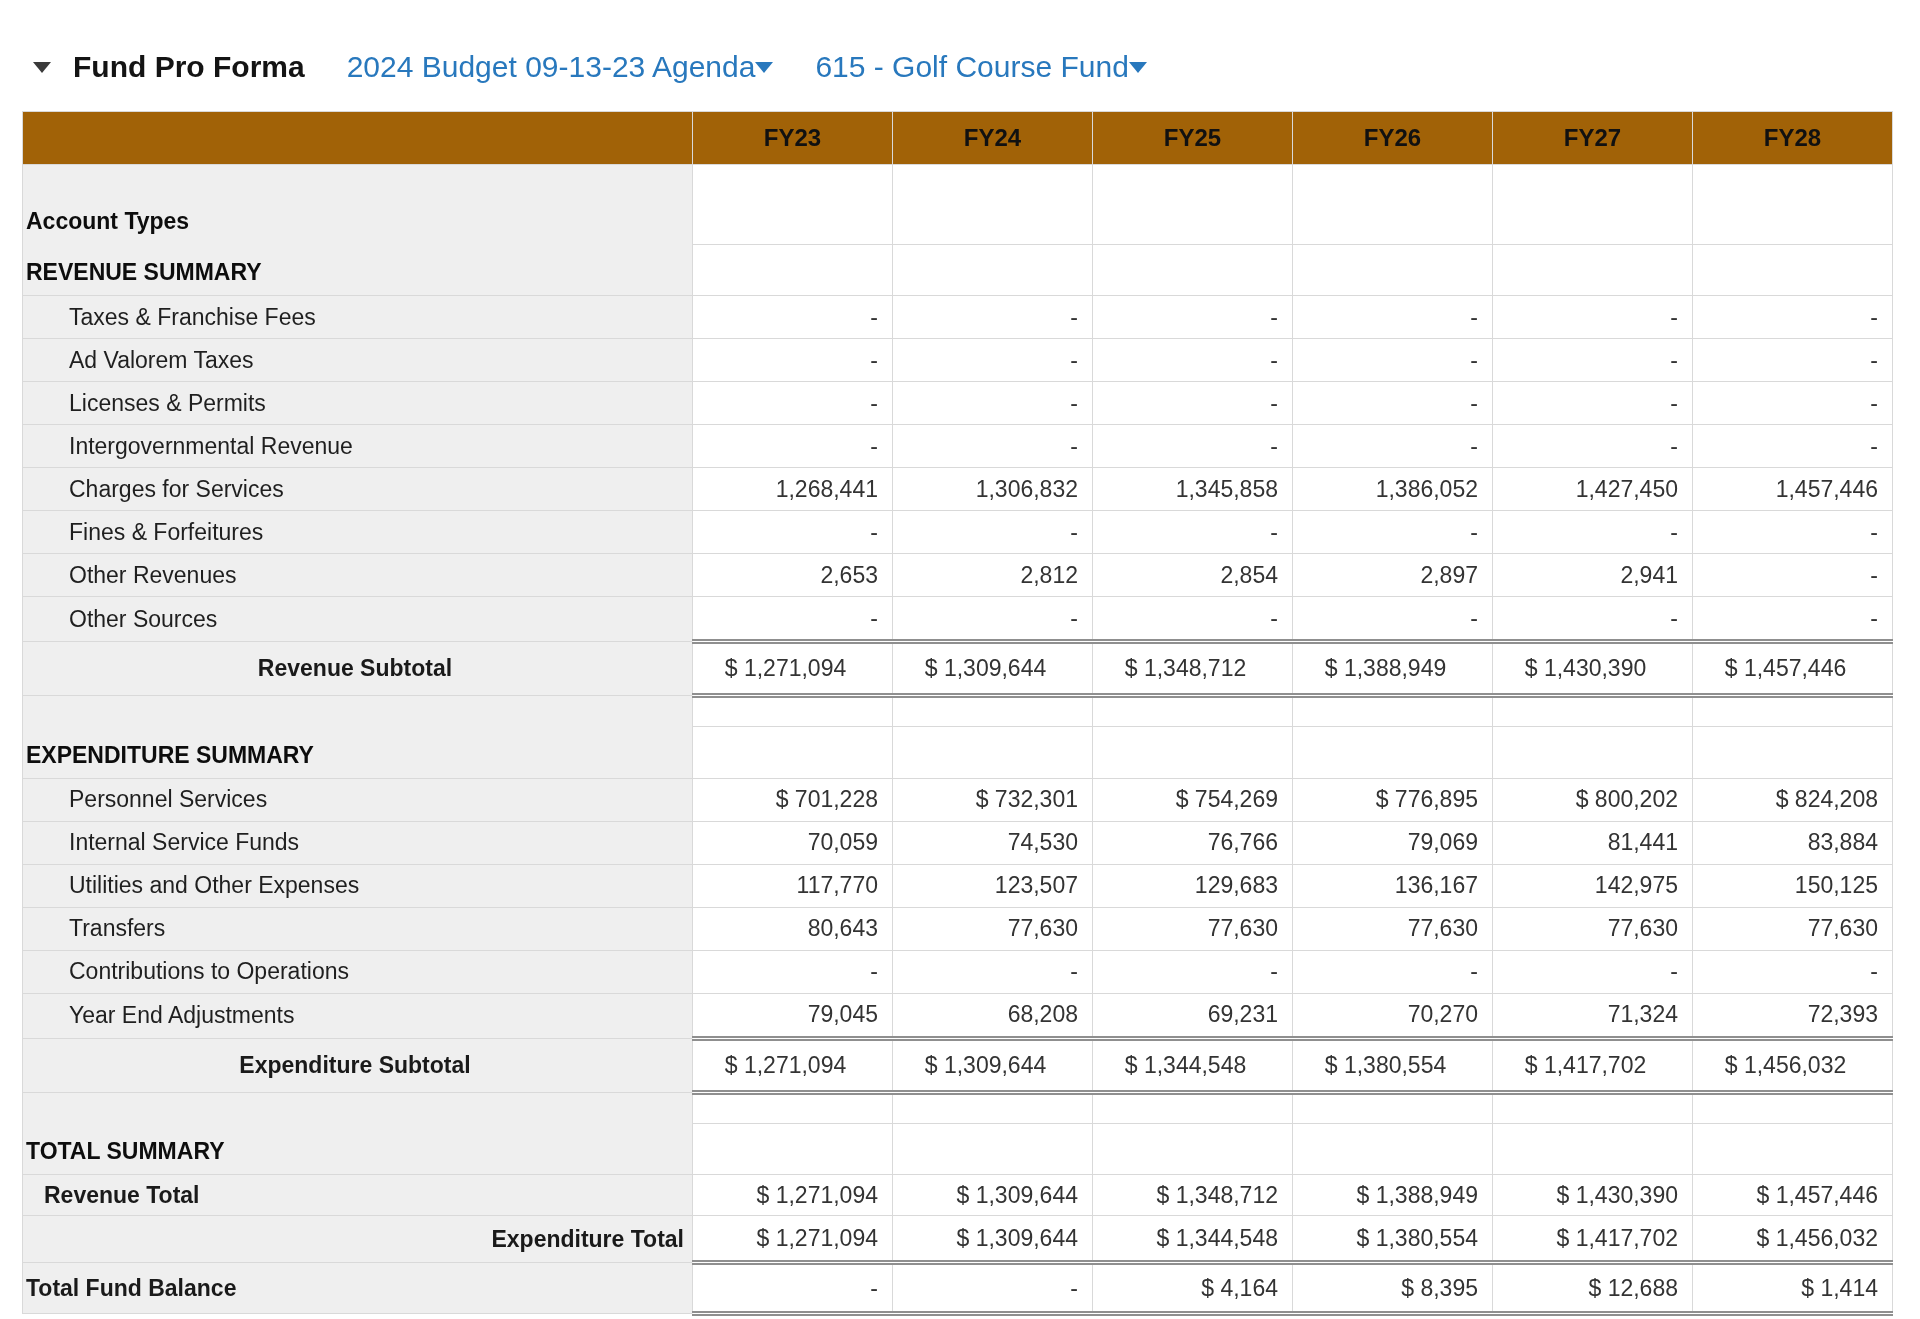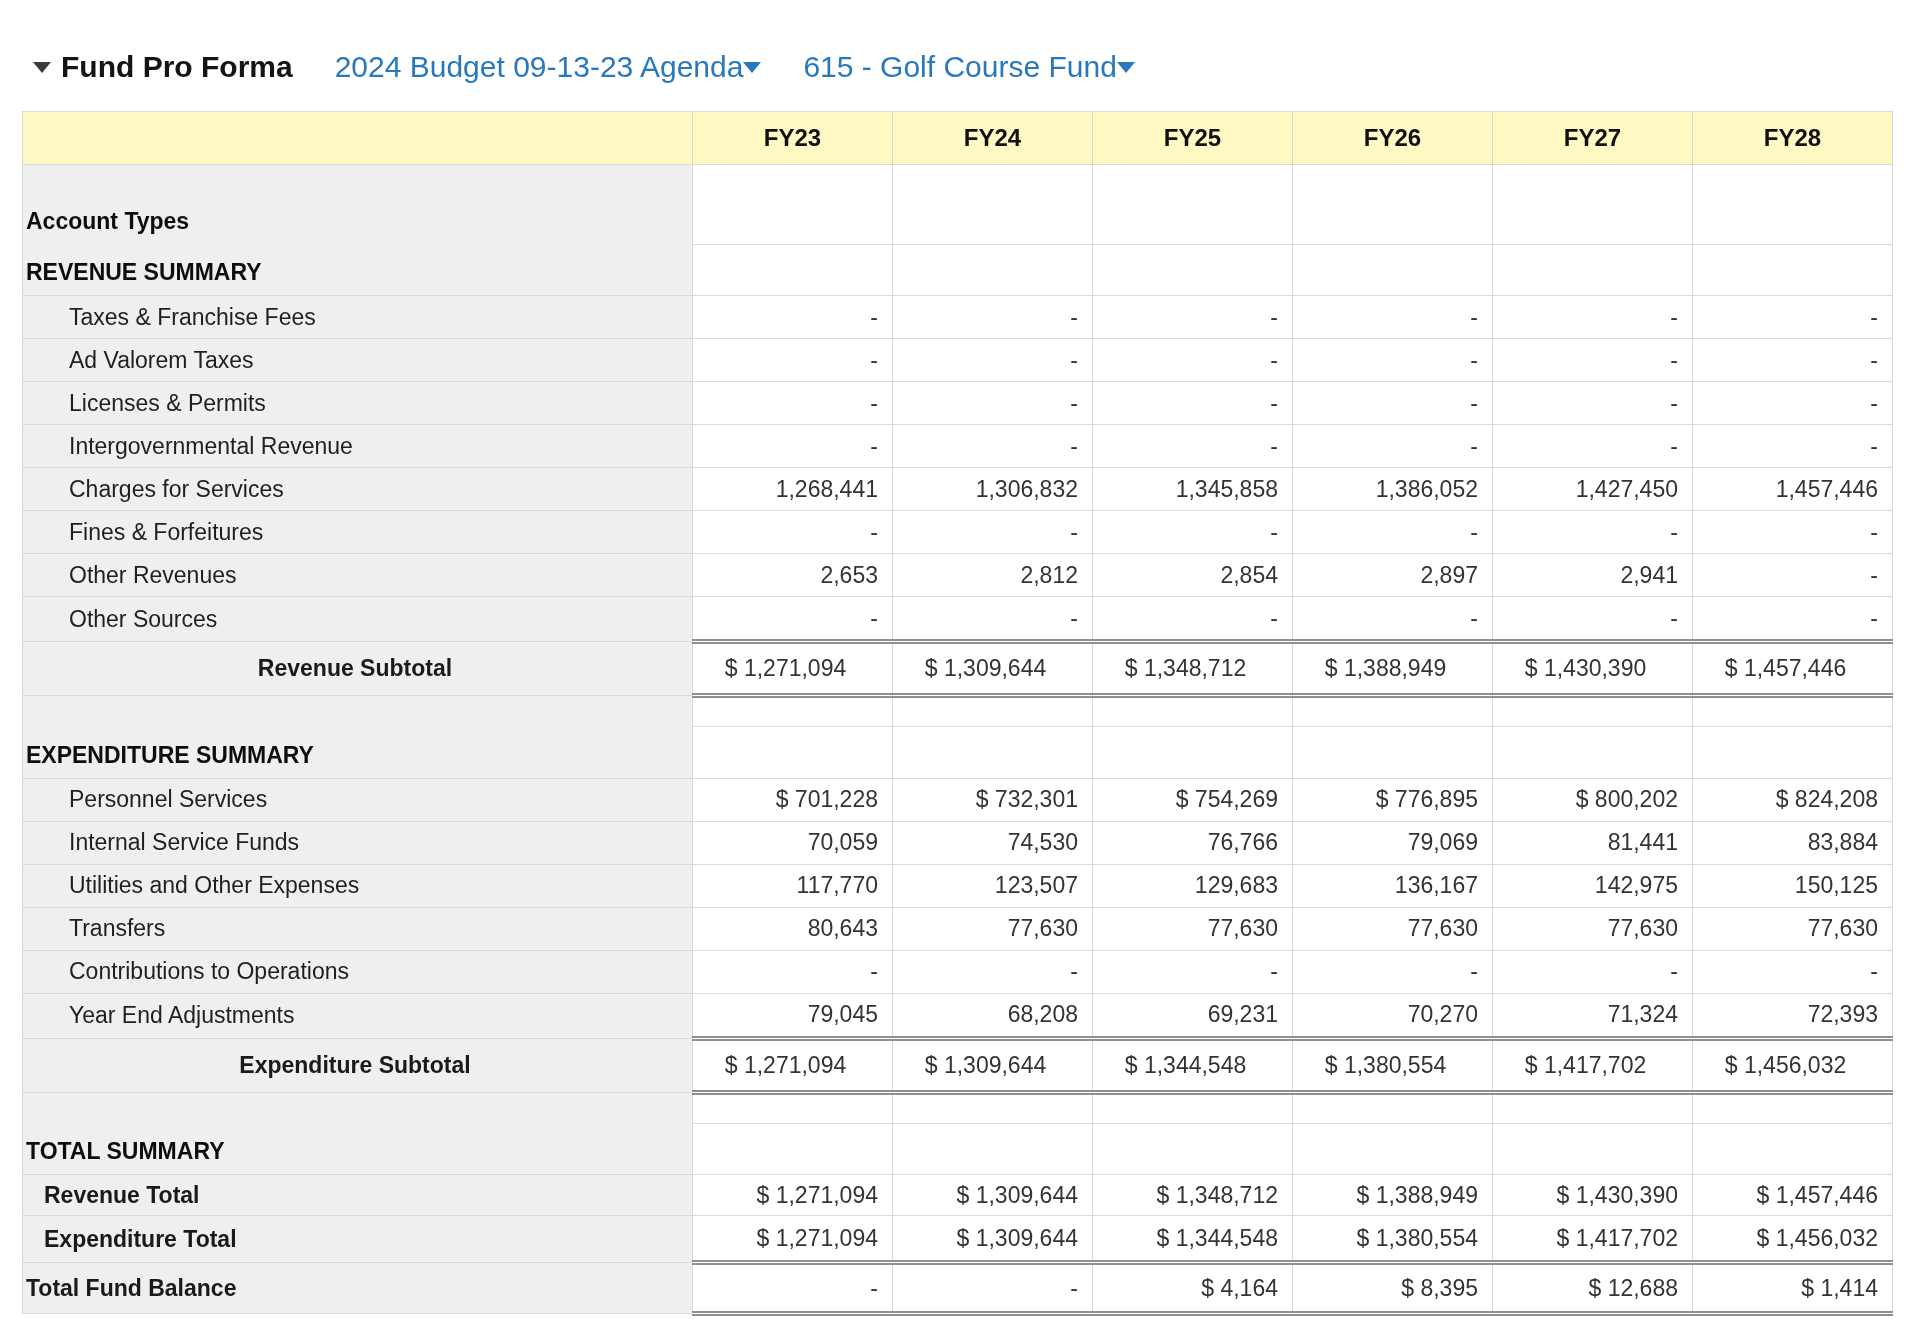--- a/index.html
+++ b/index.html
@@ -10,35 +10,35 @@
   }
 
   
   .topbar { display:flex; align-items:center; padding:50px 0 0 33px; }
   .caret {
     width:0; height:0; display:inline-block;
     border-left:9px solid transparent; border-right:9px solid transparent;
     border-top:11px solid #3a3a3a; cursor:pointer;
   }
   .caret.blue { border-top-color:#2878bd; }
-  .page-title { font-size:30px; font-weight:bold; color:#141414; margin-left:10px; }
+  .page-title { font-size:30px; font-weight:bold; color:#141414; margin-left:22px; }
   .dropdown {
     display:flex; align-items:center; 
     font-size:30px; color:#2878bd; margin-left:42px; cursor:pointer; white-space:nowrap;
   }
 
   
   table {
     border-collapse:collapse; table-layout:fixed;
     margin:27px 0 0 22px; width:1870px; font-size:23px;
   }
   td { border:1px solid #d9d9d9; height:42px; padding:0; vertical-align:middle; }
 
   .head-cell {
-    background:#fef9c3; font-weight:bold; font-size:24px; color:#111;
+    background:#a16207; font-weight:bold; font-size:24px; color:#111;
     text-align:center; height:52px;
   }
   .label-cell {
     background:#efefef; text-align:left; color:#1a1a1a;
     padding-left:3px; padding-right:8px;
   }
   .data-cell { background:#ffffff; text-align:right; color:#333; padding-right:14px; }
 
   
   .merge-down { border-bottom-style:hidden; }
@@ -56,21 +56,21 @@
   tr.row-subtotal td { height:49px;text-align:center; }
   tr.row-subtotal .label-cell { font-weight:bold; }
   tr.row-subtotal .data-cell {
     border-top:5px double #8f8f8f; border-bottom:5px double #8f8f8f; font-weight:normal;
   }
 
   tr.row-total td { height:40px; }
   tr.row-total .label-cell { font-weight:bold; padding-left:21px; }
 
   tr.row-total-underlined td { height:44px; }
-  tr.row-total-underlined .label-cell { font-weight:bold; padding-left:21px; }
+  tr.row-total-underlined .label-cell { font-weight:bold; padding-left:21px;text-align:right; }
   tr.row-total-underlined .data-cell { border-bottom:5px double #8f8f8f; }
 
   tr.row-grand-total td { height:46px; }
   tr.row-grand-total .label-cell { font-weight:bold; }
   tr.row-grand-total .data-cell { border-bottom:5px double #8f8f8f; }
 </style>
 </head>
 <body>
 
 <div class="topbar">

